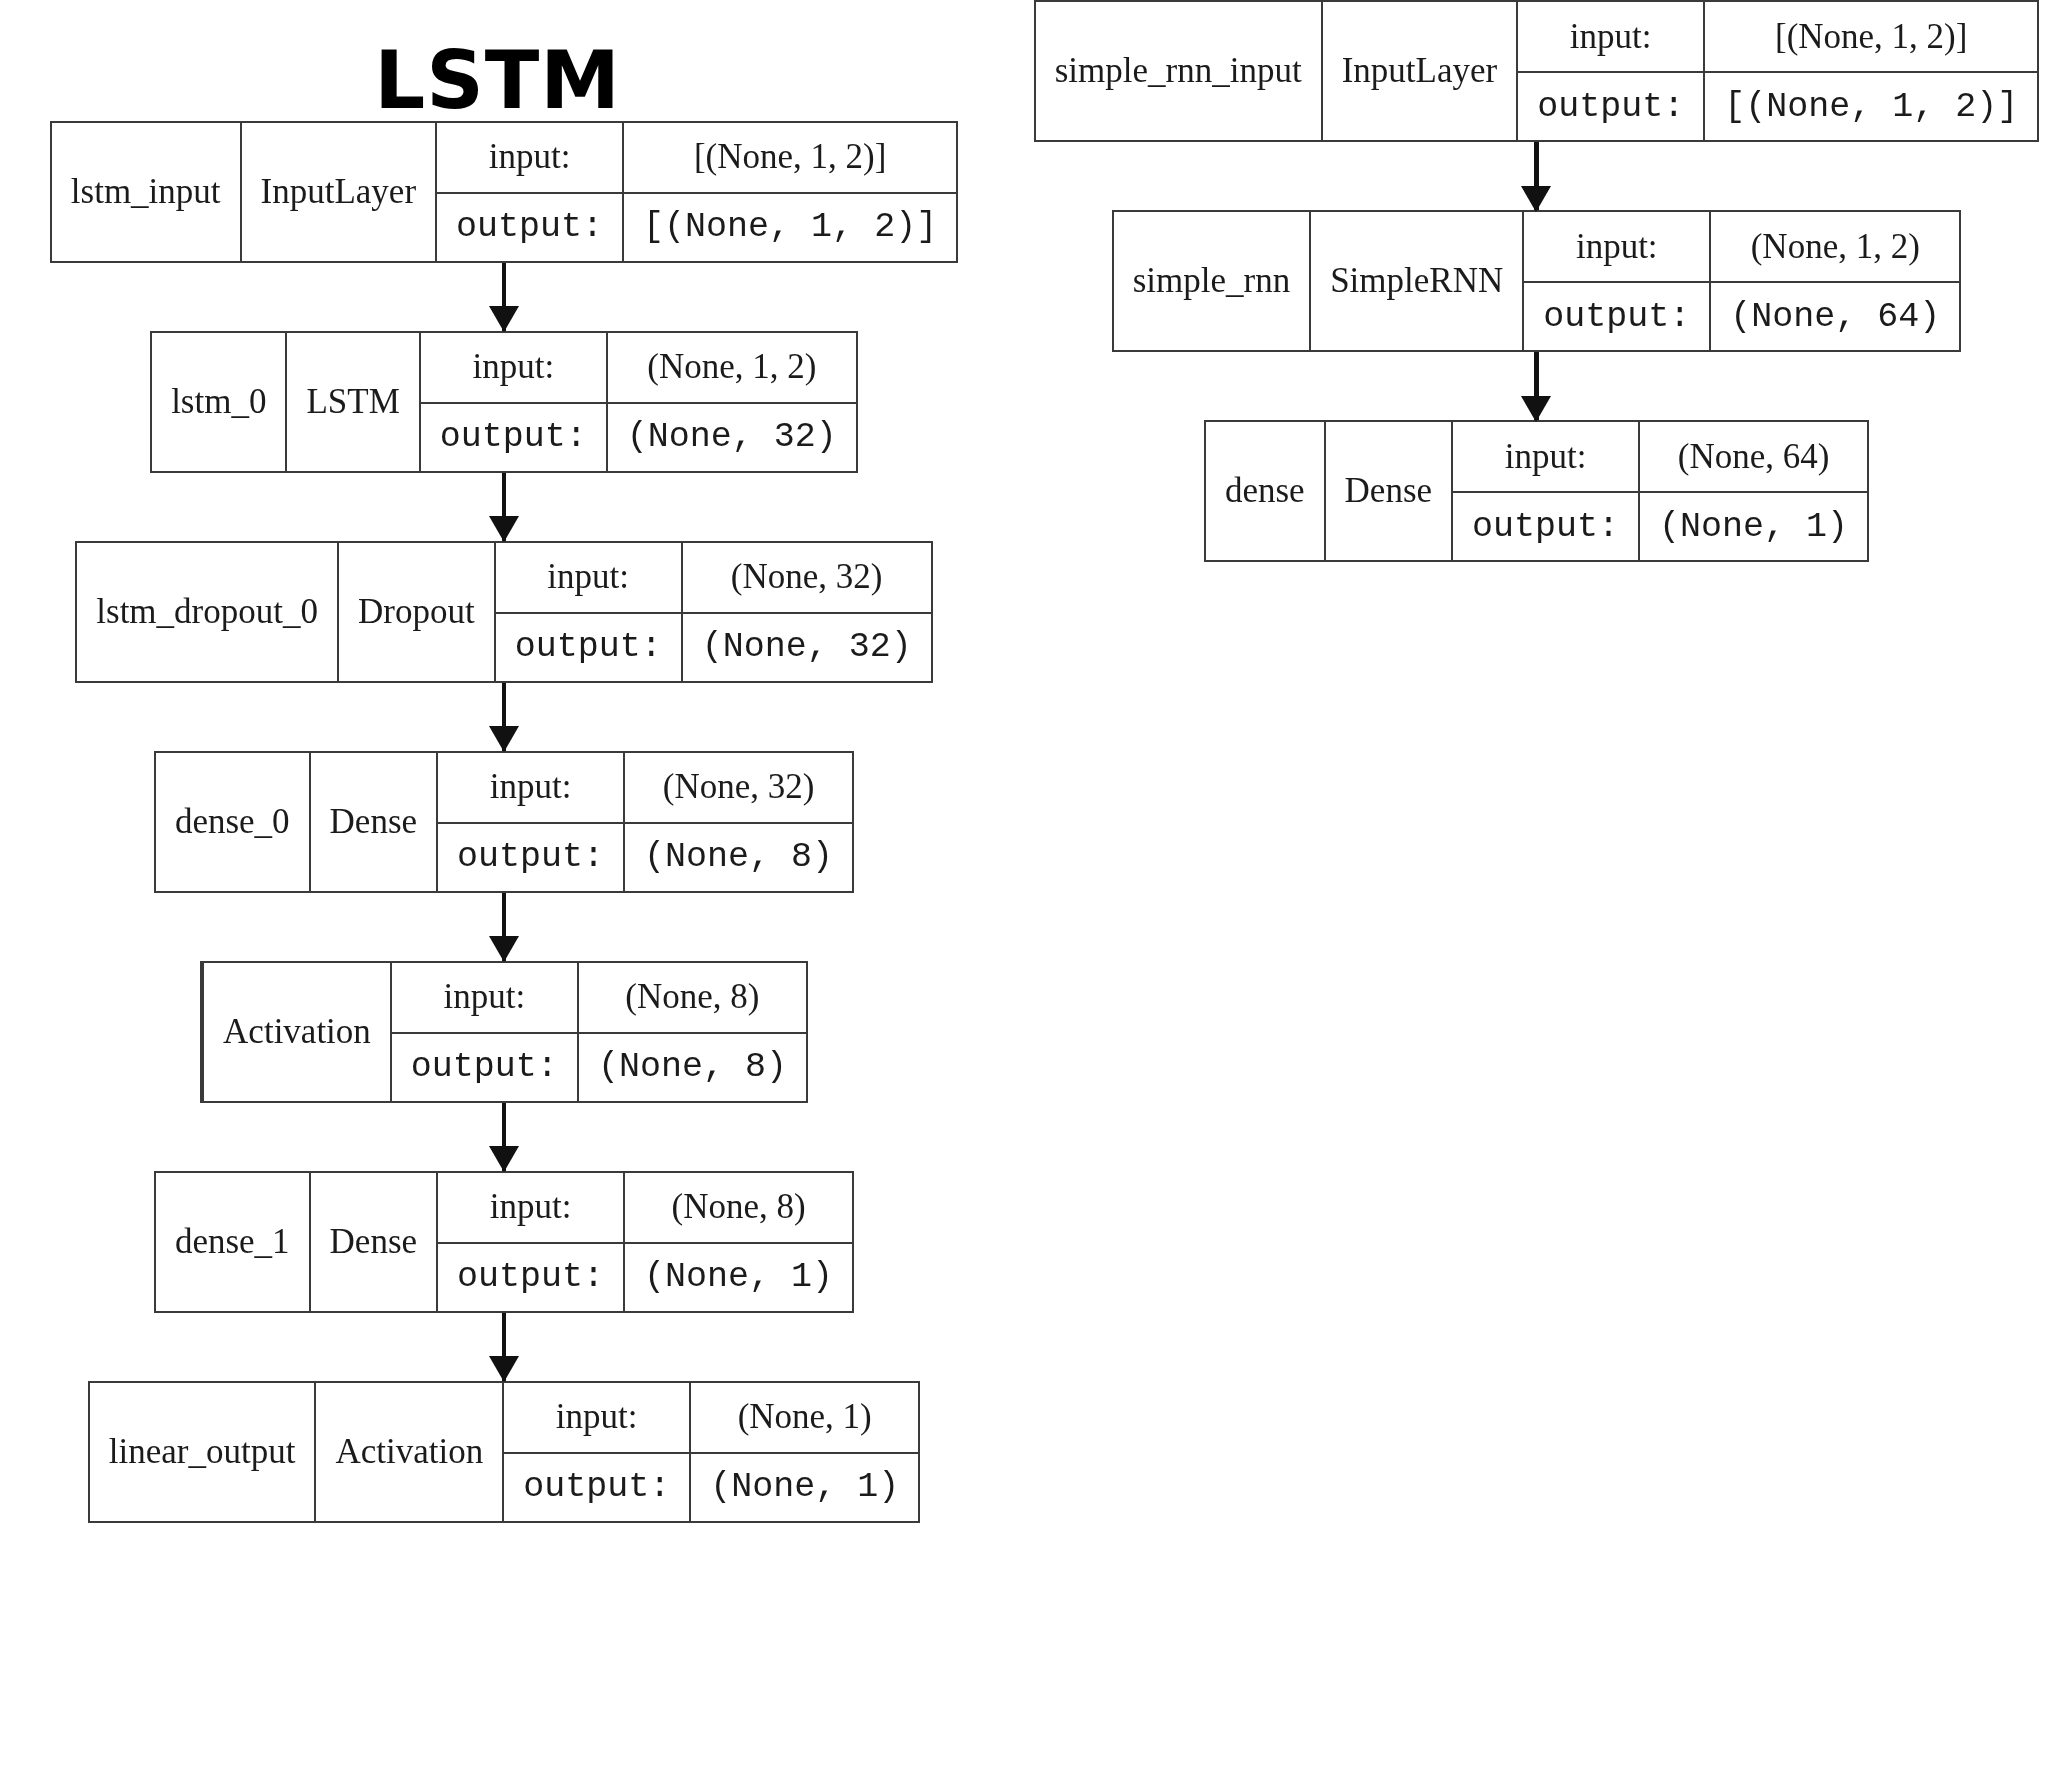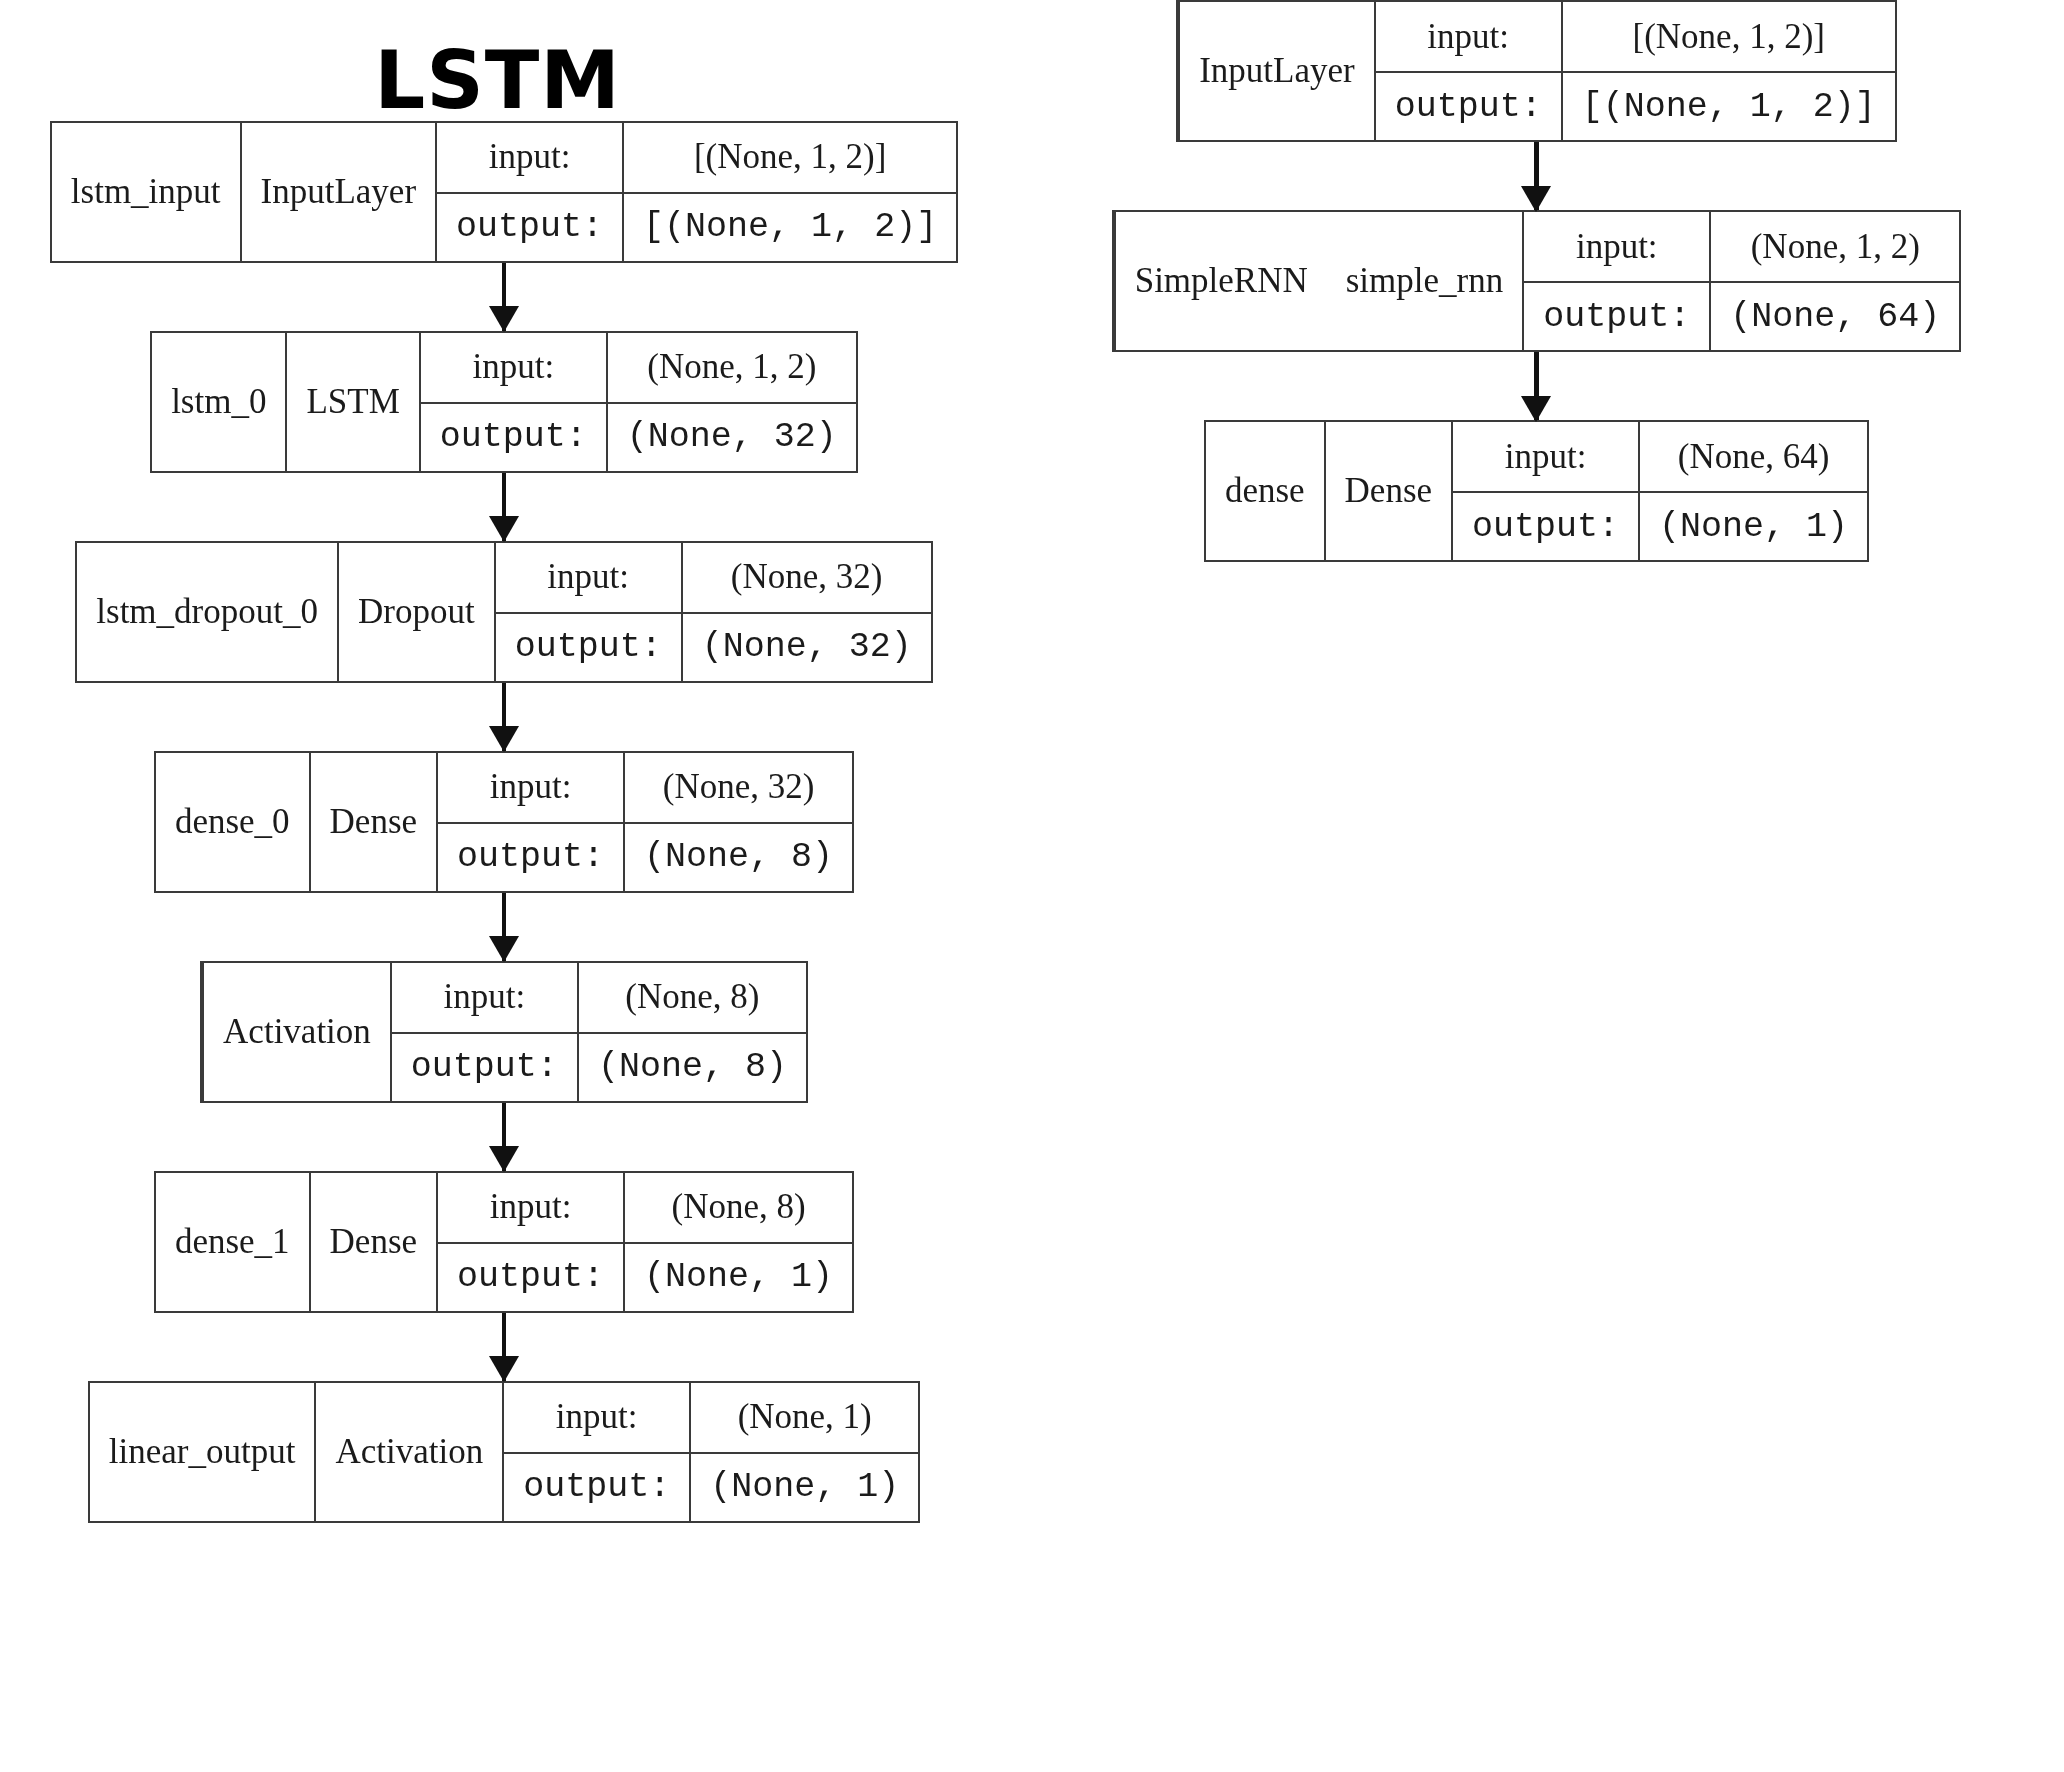--- a/index.html
+++ b/index.html
@@ -275,20 +275,21 @@
             </div>
           </div>
         </div>
       </div>
   </div>
 
   <div class="column" id="col-rnn">
     <div class="flow" id="flow-rnn">
         <div class="node-row">
           <div class="layer-box">
+            <div class="cell cell-name">simple_rnn_input</div>
             <div class="cell cell-class">InputLayer</div>
             <div class="io-block">
               <div class="io-labels">
                 <div class="io-cell">input:</div>
                 <div class="io-cell bottom">output:</div>
               </div>
               <div class="io-values">
                 <div class="io-cell">[(None, 1, 2)]</div>
                 <div class="io-cell bottom">[(None, 1, 2)]</div>
               </div>
@@ -296,22 +297,22 @@
           </div>
         </div>
         <div class="node-row">
           <div class="connector">
             <div class="stem"></div>
             <div class="head"></div>
           </div>
         </div>
         <div class="node-row">
           <div class="layer-box">
+            <div class="cell cell-name">simple_rnn</div>
             <div class="cell cell-class">SimpleRNN</div>
-            <div class="cell cell-name">simple_rnn</div>
             <div class="io-block">
               <div class="io-labels">
                 <div class="io-cell">input:</div>
                 <div class="io-cell bottom">output:</div>
               </div>
               <div class="io-values">
                 <div class="io-cell">(None, 1, 2)</div>
                 <div class="io-cell bottom">(None, 64)</div>
               </div>
             </div>

